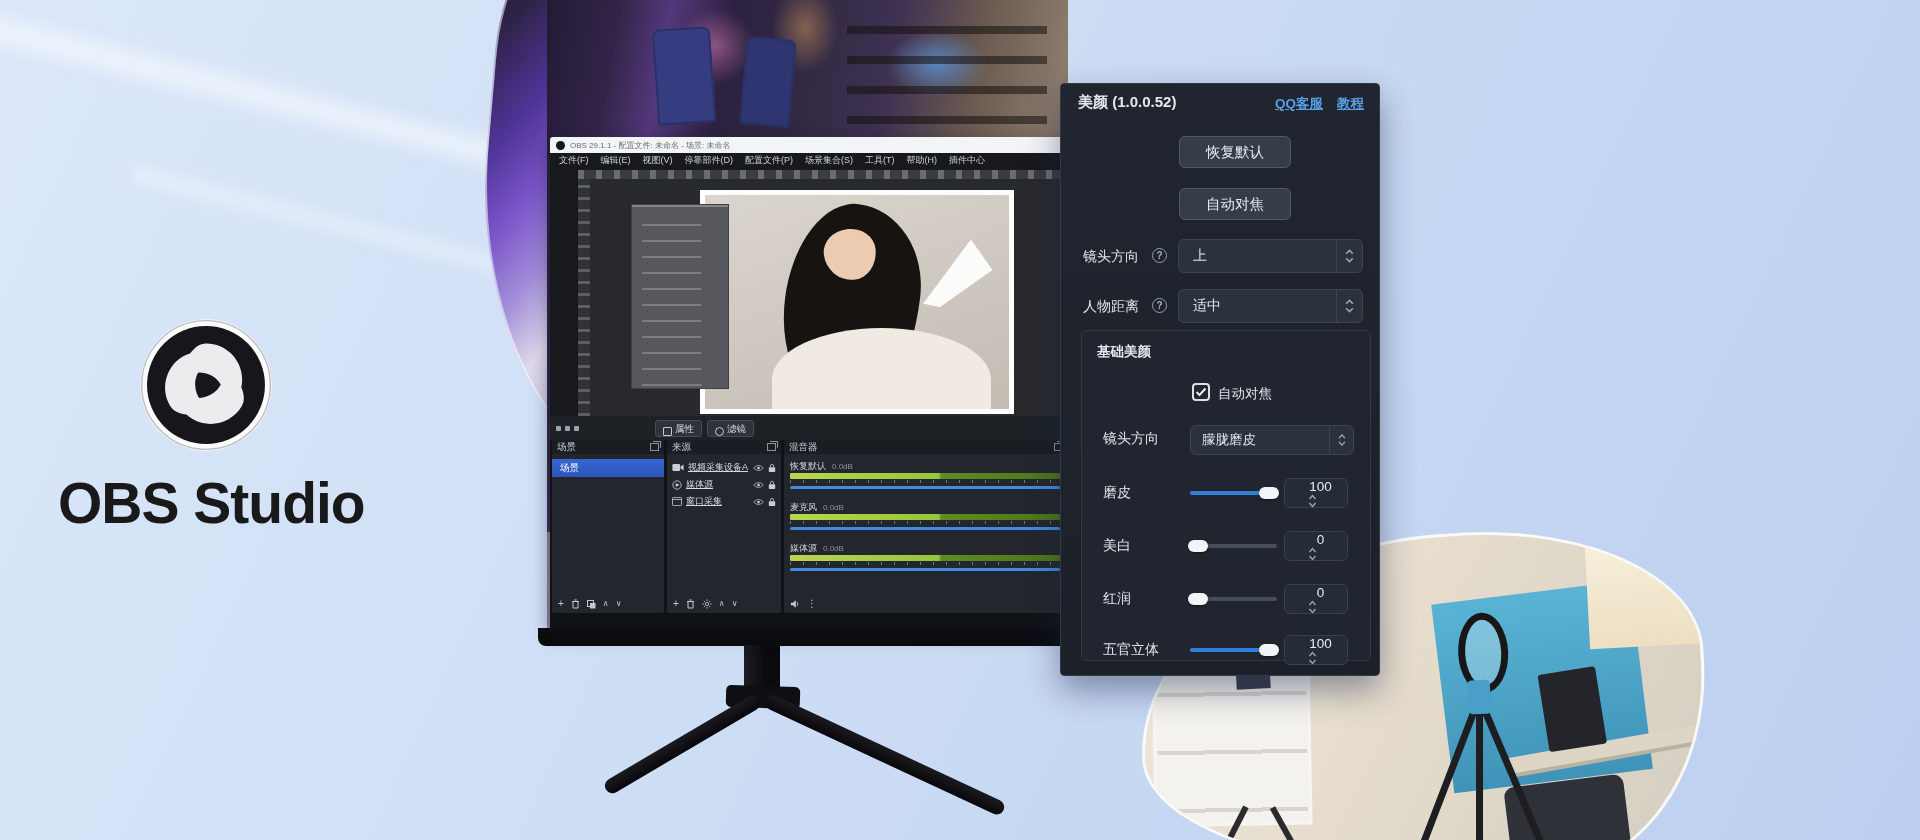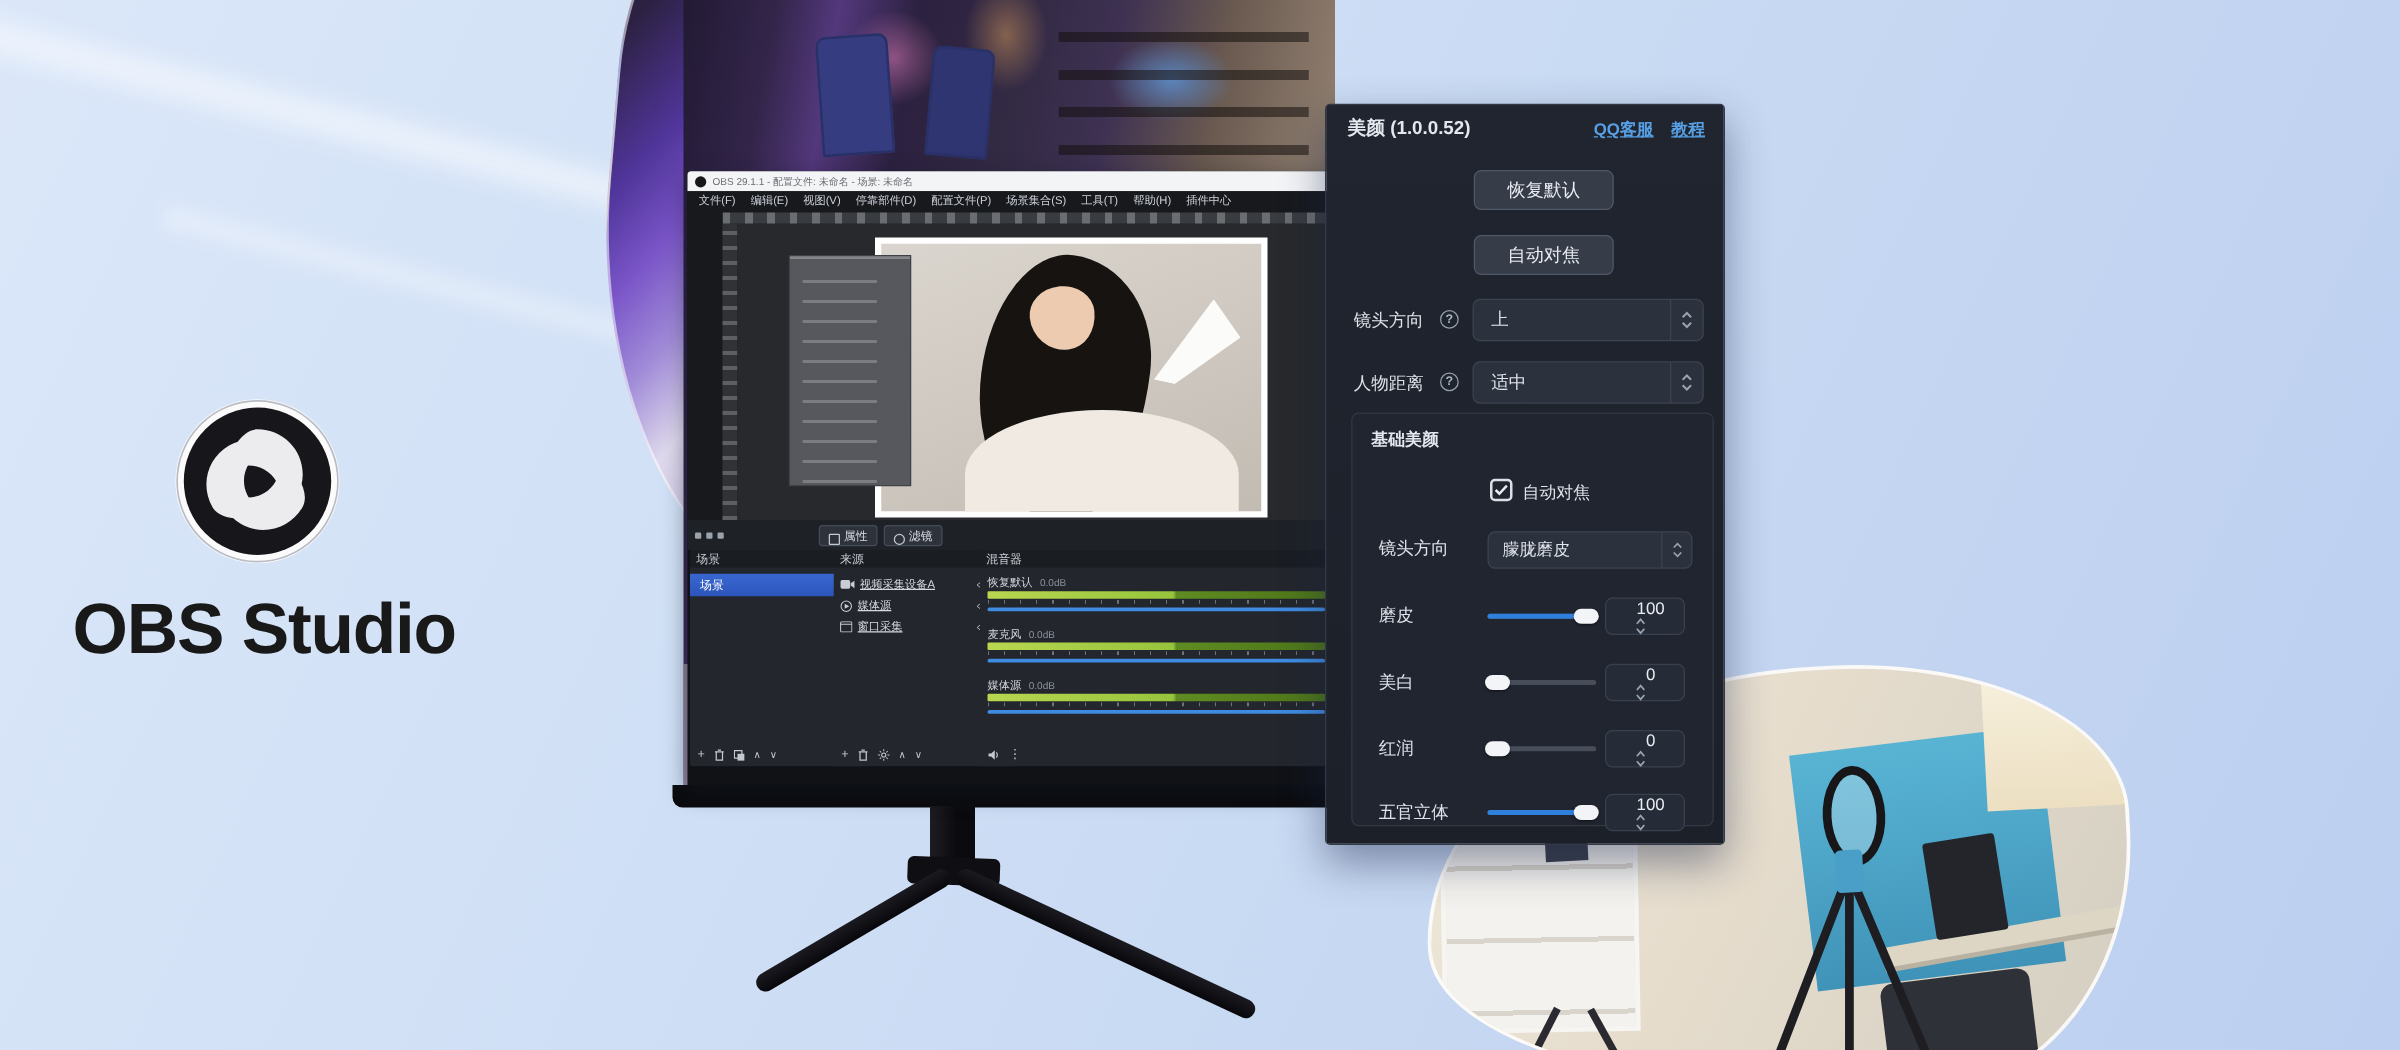--- a/index.html
+++ b/index.html
@@ -89,21 +89,21 @@
       background-image:
         linear-gradient(rgba(255,255,255,.28) 0 2px,transparent 2px),
         repeating-linear-gradient(0deg,transparent 0 10px,rgba(255,255,255,.22) 10px 12px,transparent 12px 16px);
       background-size:100% 100%, 62% 100%;background-position:0 0, 10px 8px;background-repeat:no-repeat,no-repeat;}
   #obs-contextbar{position:absolute;left:0;top:279px;width:100%;height:24px;background:#1e2227;display:flex;align-items:center;}
   .ctx-mini{width:5px;height:5px;background:#9aa2ac;border-radius:1px;margin-right:4px;}
   .ctx-btn{height:17px;display:flex;align-items:flex-end;gap:3px;background:#2e333b;border:1px solid #454c56;border-radius:3px;
       color:#d7dbe1;font-size:9.5px;padding:0 7px;margin-right:5px;box-sizing:border-box;}
   .ctx-ico{width:7px;height:7px;border:1px solid #c3c9d1;border-radius:1px;}
   
-  .dock{position:absolute;top:303px;height:173px;background:#23262c;border-radius:2px;overflow:hidden;padding-left:28px;}
+  .dock{position:absolute;top:303px;height:173px;background:#23262c;border-radius:2px;overflow:hidden;}
   #dock-scenes{left:2px;width:112px;}
   #dock-sources{left:117px;width:114px;}
   #dock-mixer{left:234px;width:284px;}
   .dock-head{position:absolute;left:0;top:0;width:100%;height:14px;background:#1a1d22;display:flex;align-items:center;justify-content:space-between;padding:0 5px;box-sizing:border-box;}
   .dock-title{font-size:9.5px;color:#c9ced6;}
   .float-ico{width:7px;height:6px;border:1px solid #8a9099;position:relative;}
   .float-ico span{position:absolute;left:2px;top:-3px;width:7px;height:6px;border-top:1px solid #8a9099;border-right:1px solid #8a9099;display:block;}
   .scene-item{position:absolute;left:0;top:19px;width:100%;height:18px;background:linear-gradient(#3867d2,#2c55ba);display:flex;align-items:center;}
   .scene-item span{font-size:9.5px;color:#fff;margin-left:8px;}
   .src-row{position:absolute;left:0;width:100%;height:17px;display:flex;align-items:center;gap:4px;padding:0 5px;box-sizing:border-box;}

